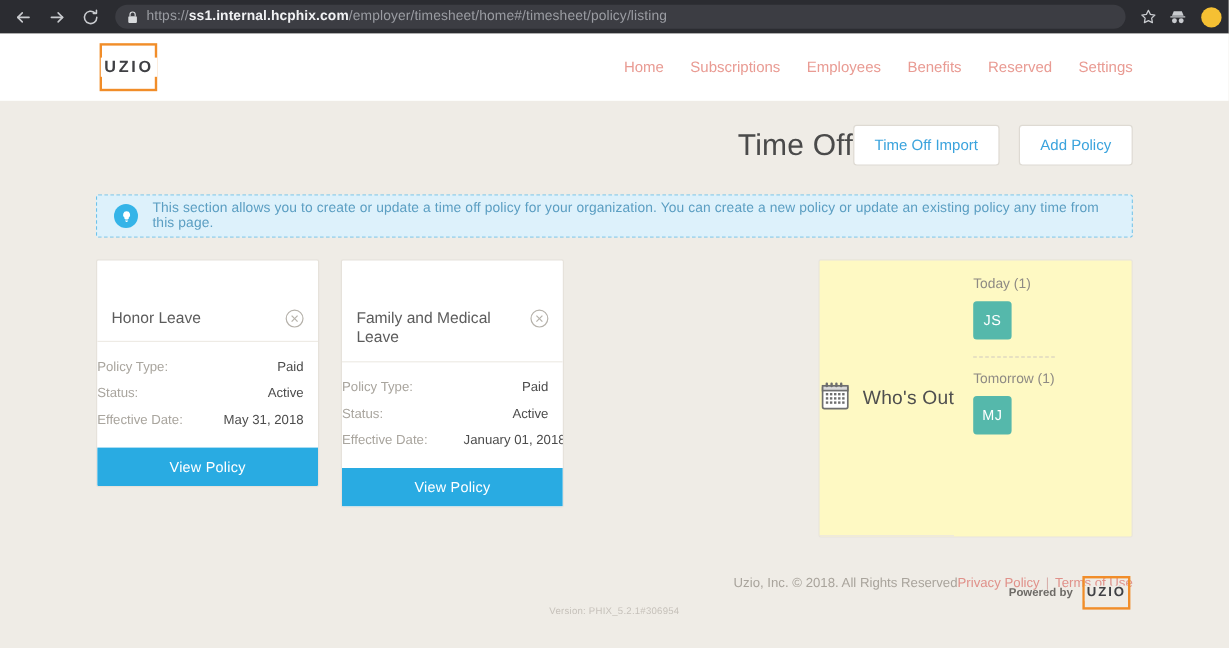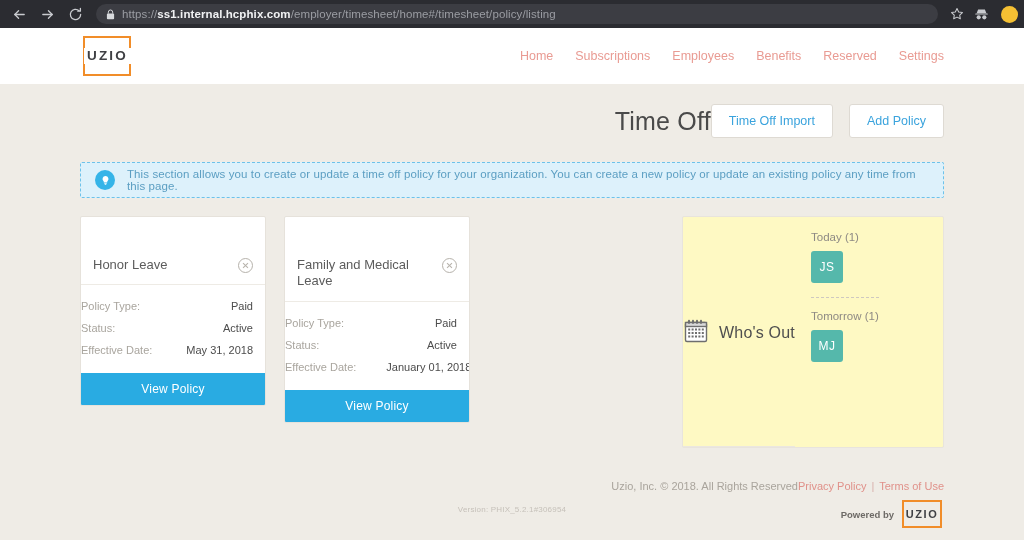--- a/index.html
+++ b/index.html
@@ -279,21 +279,21 @@
     left: 0; right: 0;
     bottom: 26px;
     text-align: center;
     font-size: 8px;
     color: #c6c1ba;
     letter-spacing: 0.2px;
   }
   .powered {
     position: absolute;
     right: 80px;
-    bottom: 12px;
+    bottom: 32px;
     display: flex;
     align-items: center;
     gap: 6px;
   }
   .powered-text { font-size: 9.5px; color: #6d6a66; font-weight: 700; }
   .powered-logo {
     position: relative;
     width: 44px; height: 28px;
     display: flex; align-items: center; justify-content: center;
   }

